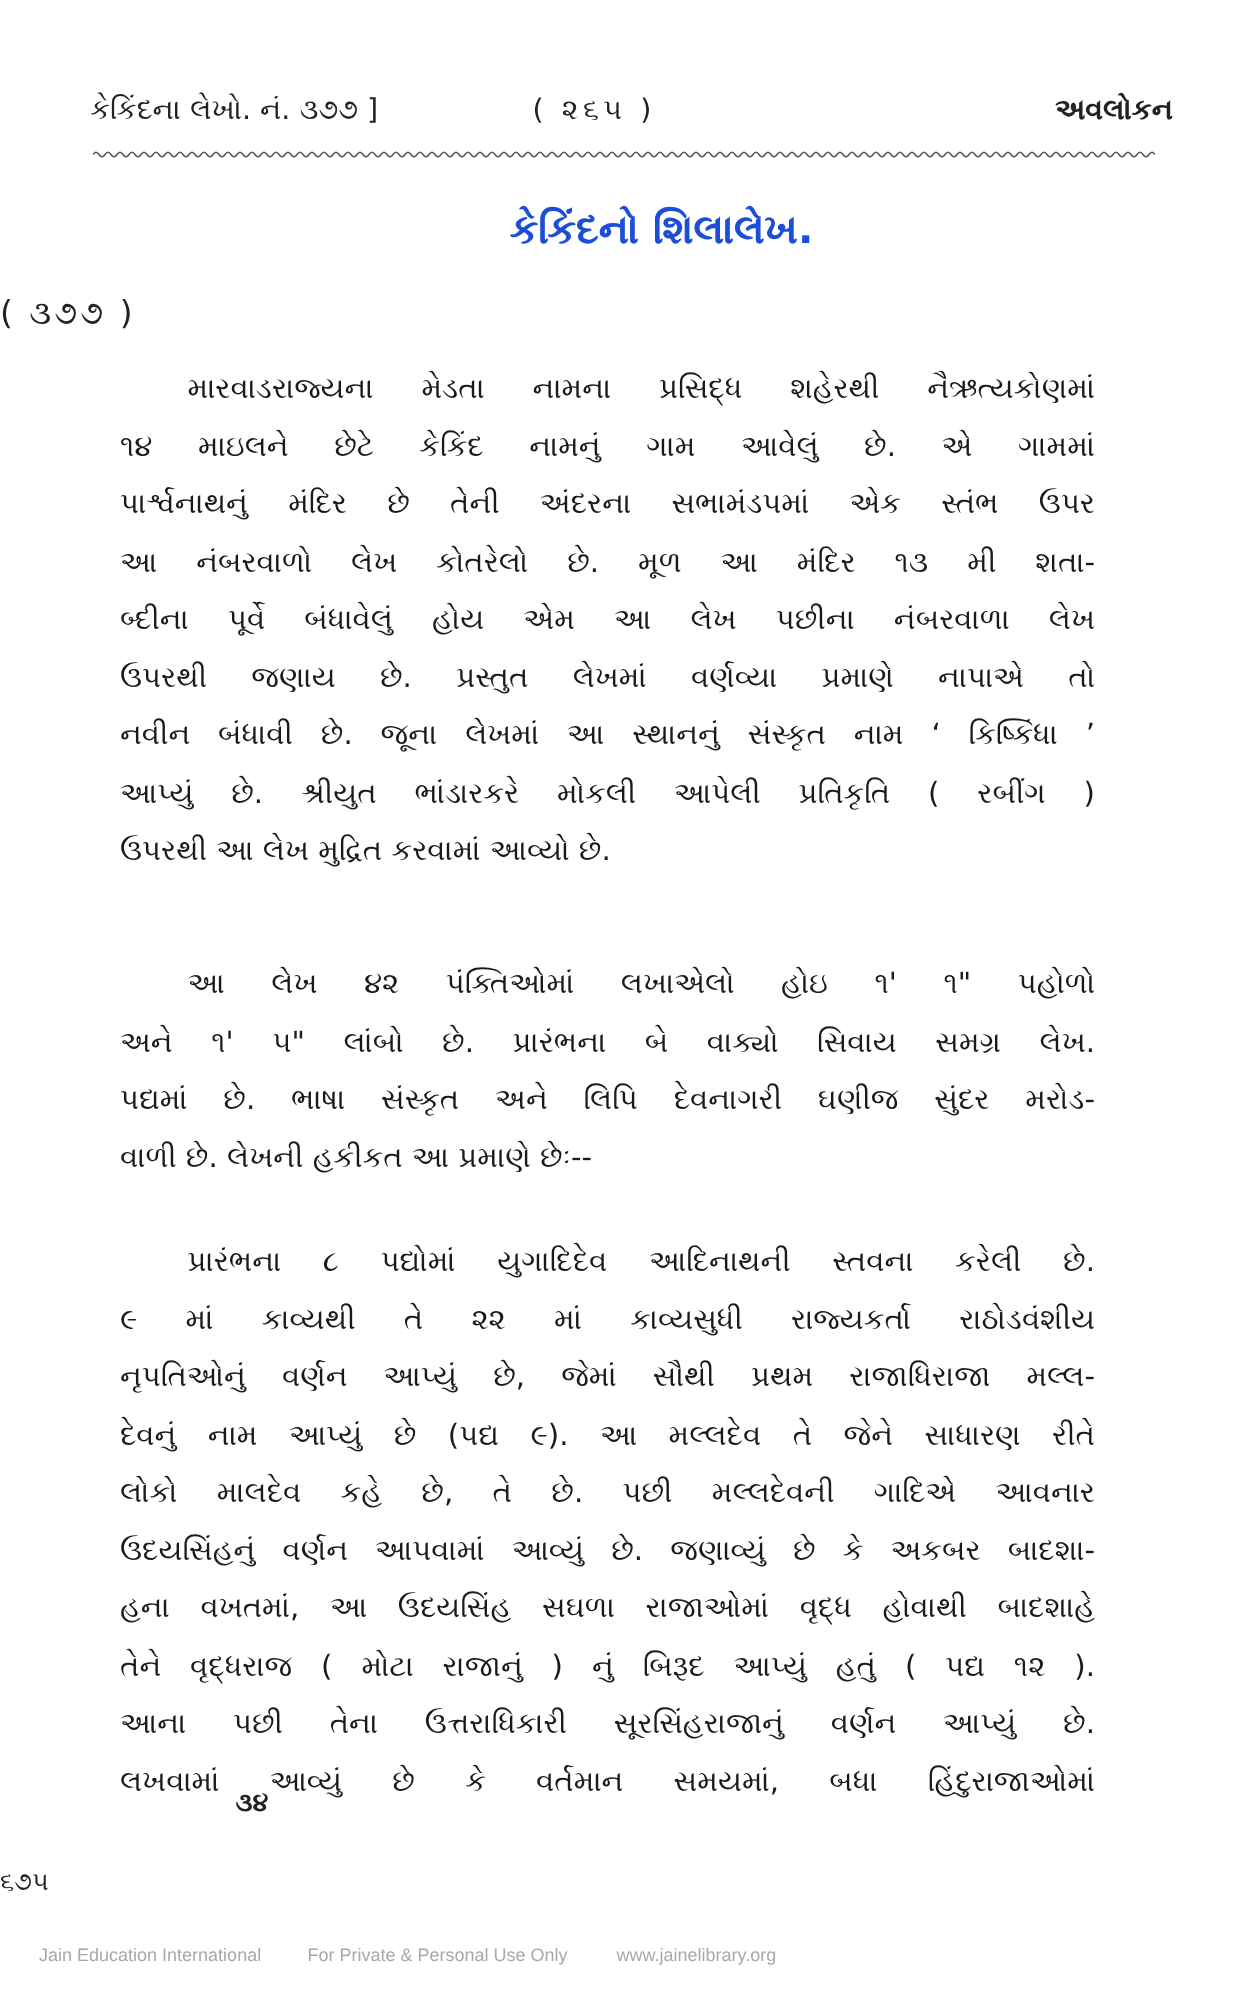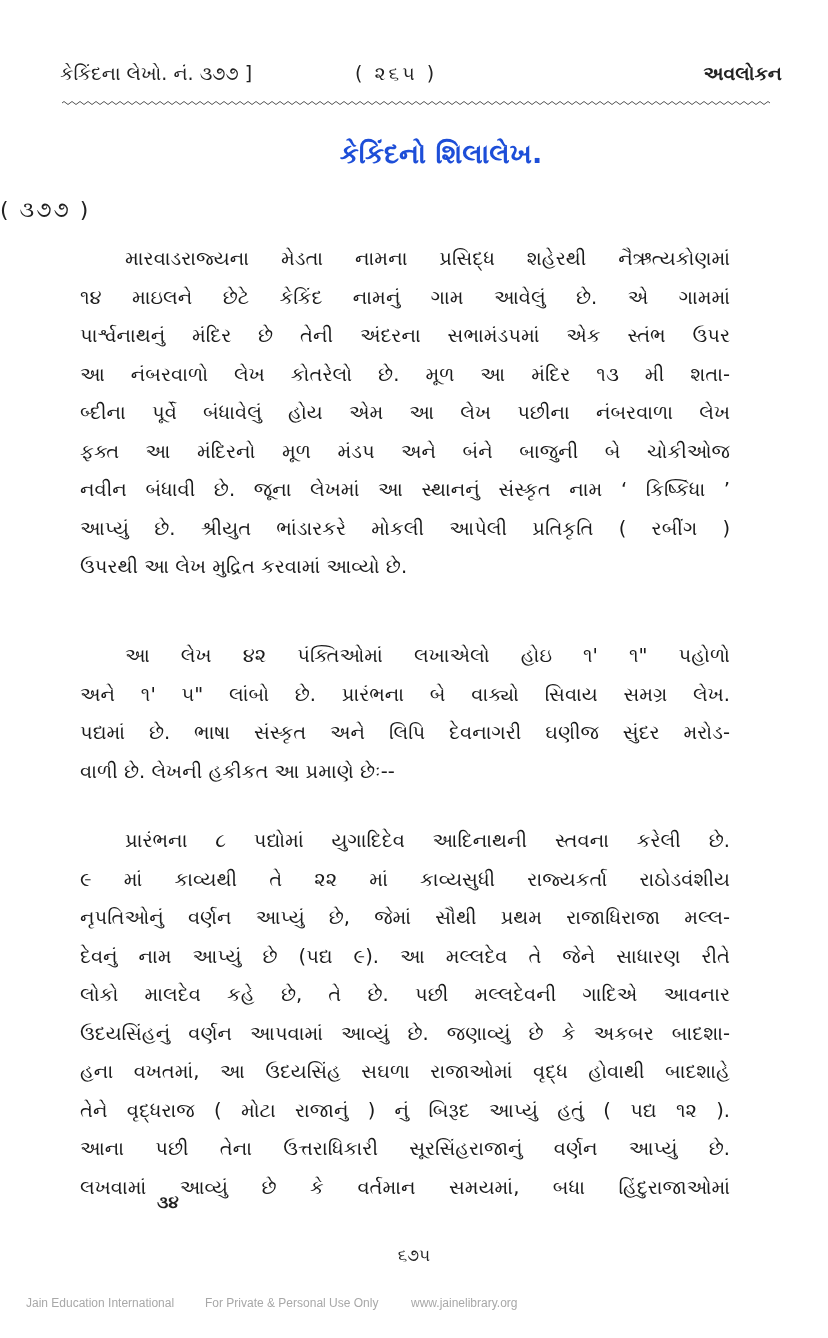--- a/index.html
+++ b/index.html
@@ -43,21 +43,21 @@
   .line.indent { padding-left: 45px; }
 
   .p1 { top: 240px; }
   .p2 { top: 637px; }
   .p3 { top: 822px; }
 
   .signature {
     position: absolute; left: 157px; top: 1192px; font-size: 17px; font-weight: bold; color: #222;
   }
   .folio {
-    position: absolute; left: 0; width: 828px; top: 1245px; text-align: center;
+    position: absolute; left: 0; width: 828px; top: 1245px; text-align: left;
     font-size: 17px; color: #222;
   }
 
   .footer {
     position: absolute; left: 0; top: 1296px; width: 828px; height: 24px;
     font-family: "Liberation Sans", sans-serif; font-size: 12px; color: #a8a8a8;
   }
   .footer span { position: absolute; top: 0; white-space: nowrap; }
   .f-left { left: 26px; }
   .f-center { left: 205px; }
@@ -80,21 +80,21 @@
 
   <div class="title">કેકિંદનો શિલાલેખ.</div>
   <div class="number">( ૩૭૭ )</div>
 
   <div class="para p1">
     <span class="line indent">મારવાડરાજ્યના મેડતા નામના પ્રસિદ્ધ  શહેરથી નૈઋત્યકોણમાં</span>
     <span class="line">૧૪ માઇલને છેટે કેકિંદ નામનું ગામ આવેલું છે. એ ગામમાં</span>
     <span class="line">પાર્શ્વનાથનું મંદિર છે તેની અંદરના સભામંડપમાં એક સ્તંભ ઉપર</span>
     <span class="line">આ નંબરવાળો લેખ કોતરેલો છે. મૂળ આ મંદિર ૧૩ મી શતા-</span>
     <span class="line">બ્દીના પૂર્વે બંધાવેલું હોય એમ આ લેખ પછીના નંબરવાળા લેખ</span>
-    <span class="line">ફક્ત આ મંદિરનો મૂળ મંડપ અને બંને બાજુની બે ચોકીઓજ</span>
+    <span class="line">ઉપરથી જણાય છે. પ્રસ્તુત લેખમાં વર્ણવ્યા પ્રમાણે નાપાએ તો</span>
     <span class="line">નવીન બંધાવી છે. જૂના લેખમાં આ સ્થાનનું સંસ્કૃત નામ ‘ કિષ્કિંધા ’</span>
     <span class="line">આપ્યું છે. શ્રીયુત ભાંડારકરે મોકલી આપેલી પ્રતિકૃતિ ( રબીંગ )</span>
     <span class="line last">ઉપરથી આ લેખ મુદ્રિત કરવામાં આવ્યો છે.</span>
   </div>
 
   <div class="para p2">
     <span class="line indent">આ લેખ ૪૨ પંક્તિઓમાં લખાએલો હોઇ ૧' ૧" પહોળો</span>
     <span class="line">અને ૧' ૫" લાંબો છે. પ્રારંભના બે વાક્યો સિવાય સમગ્ર લેખ.</span>
     <span class="line">પદ્યમાં છે. ભાષા સંસ્કૃત અને લિપિ દેવનાગરી ઘણીજ સુંદર મરોડ-</span>
     <span class="line last">વાળી છે. લેખની હકીકત આ પ્રમાણે છેઃ--</span>

